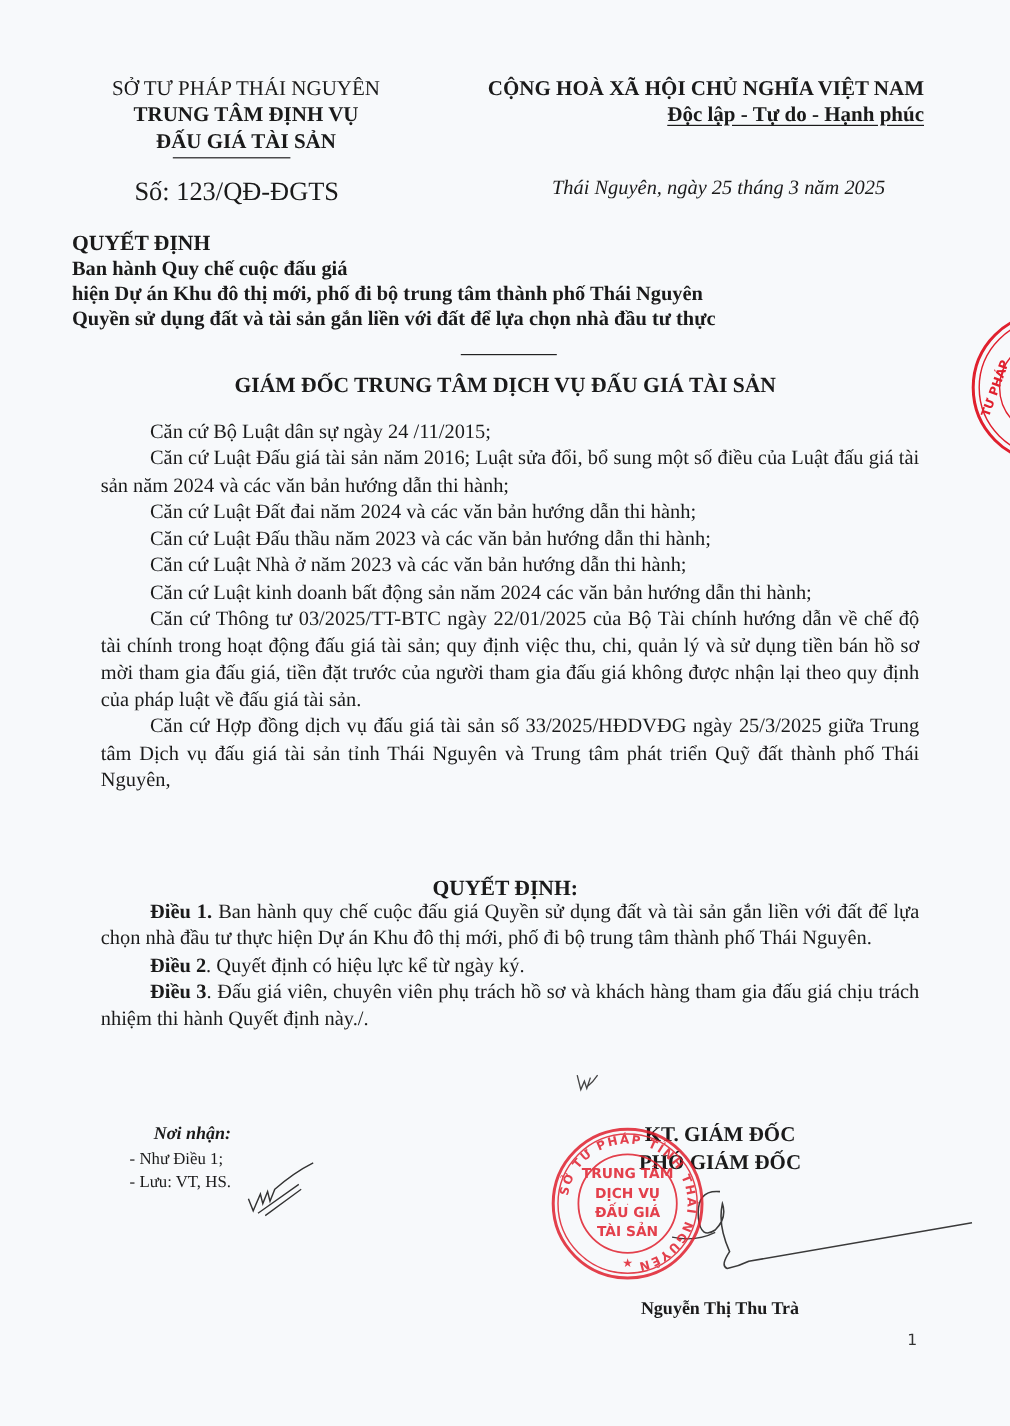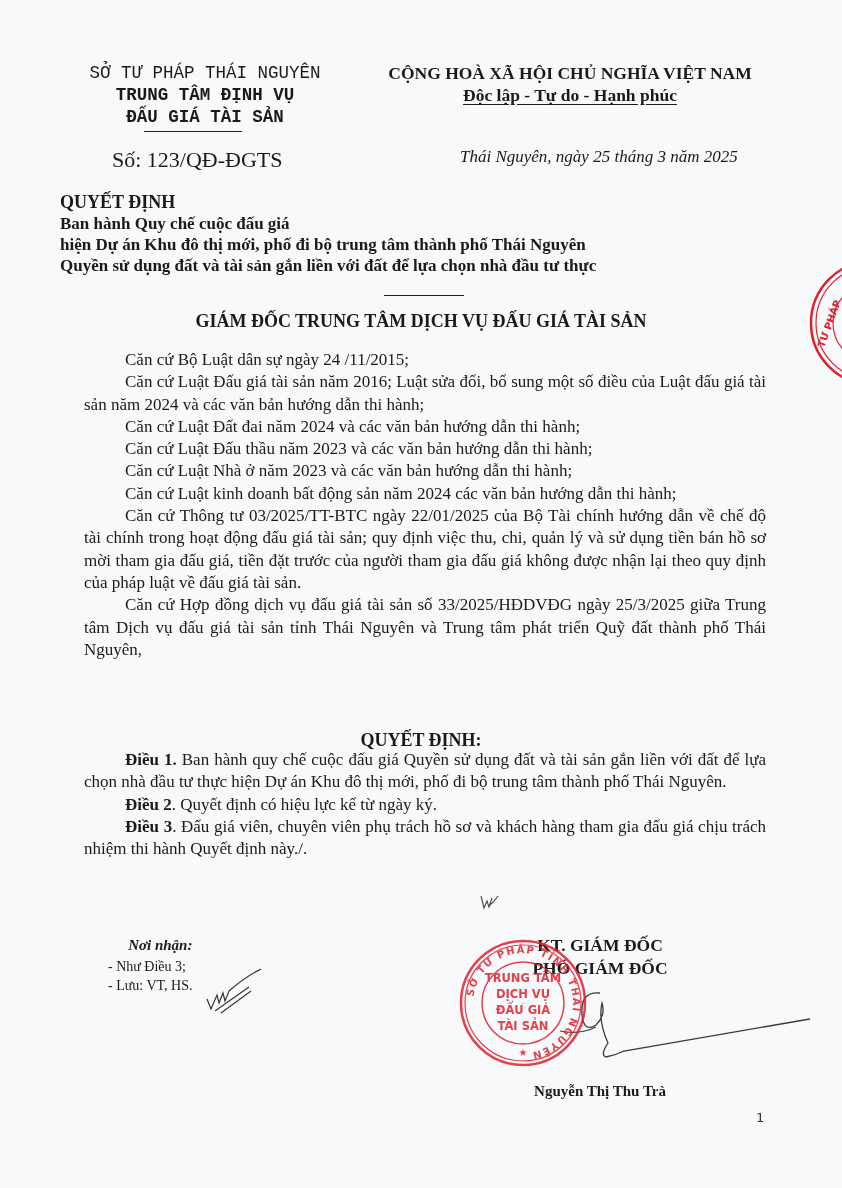--- a/index.html
+++ b/index.html
@@ -3,23 +3,23 @@
   <meta charset="utf-8">
   <style>
     html, body { margin: 0; padding: 0; }
     body {
       width: 842px; height: 1188px; position: relative; overflow: hidden;
       background: #f7f9fb;
       font-family: "Liberation Serif", "DejaVu Serif", serif;
       color: #1a1a1a;
     }
     .abs { position: absolute; }
-    .hdr-left { left: 60px; top: 62px; width: 290px; text-align: center; font-size: 17.5px; line-height: 22px; font-family: Liberation Mono, monospace; }
+    .hdr-left { left: 60px; top: 62px; width: 290px; text-align: center; font-size: 17.5px; line-height: 22px; }
     .hdr-left .b { font-weight: bold; }
-    .hdr-right { left: 370px; top: 62px; width: 400px; text-align: center; font-size: 17.5px; line-height: 22px; font-weight: bold; }
+    .hdr-right { left: 370px; top: 62px; width: 400px; text-align: right; font-size: 17.5px; line-height: 22px; font-weight: bold; }
     .hdr-right .motto { text-decoration: underline; text-underline-offset: 3px; }
     .rule { position: absolute; height: 1px; background: #222; }
     .docno { left: 112px; top: 147px; font-size: 22px; }
     .docdate { left: 460px; top: 147px; font-size: 17px; font-style: italic; }
     .title-block { left: 60px; top: 192px; width: 722px; text-align: left; font-weight: bold; font-size: 17px; line-height: 21px; }
     .title-block .t1 { font-size: 18px; }
     .authority { left: 60px; top: 311px; width: 722px; text-align: center; font-weight: bold; font-size: 18px; }
     .body { left: 84px; top: 349px; width: 682px; font-size: 17px; line-height: 22.3px; text-align: justify; }
     .body p { margin: 0; text-indent: 41px; }
     .decide { left: 60px; top: 730px; width: 722px; text-align: center; font-weight: bold; font-size: 18px; }
@@ -81,21 +81,21 @@
   <p><b>Điều 2</b><span>. Quyết định có hiệu lực kể từ ngày ký.</span></p>
   <p><b>Điều 3</b><span>. Đấu giá viên, chuyên viên phụ trách hồ sơ và khách hàng tham gia đấu giá chịu trách nhiệm thi hành Quyết định này./.</span></p>
 </div>
 
 <svg class="abs sig" style="left:478px; top:892px;" width="22" height="22" viewBox="0 0 22 22">
   <path d="M3 4 L6 16 L9 9 L11 15 L14 6 M12 13 Q16 10 20 4" stroke="#444" stroke-width="1.1" fill="none"></path>
 </svg>
 
 <div class="abs recv">
   <div class="h">Nơi nhận:</div>
-  <div>- Như Điều 3;</div>
+  <div>- Như Điều 1;</div>
   <div>- Lưu: VT, HS.</div>
 </div>
 <svg class="abs sig" style="left:205px; top:965px;" width="62" height="50" viewBox="0 0 62 50">
   <path d="M2 34 L6 44 L12 30 L14 38 L18 28 L20 36 L24 26 Q40 12 56 4" stroke="#333" stroke-width="1.2" fill="none"></path>
   <path d="M10 46 L44 22 M16 48 L46 26" stroke="#333" stroke-width="1.1" fill="none"></path>
 </svg>
 
 <div class="abs sign">
   <div>KT. GIÁM ĐỐC</div>
   <div>PHÓ GIÁM ĐỐC</div>

